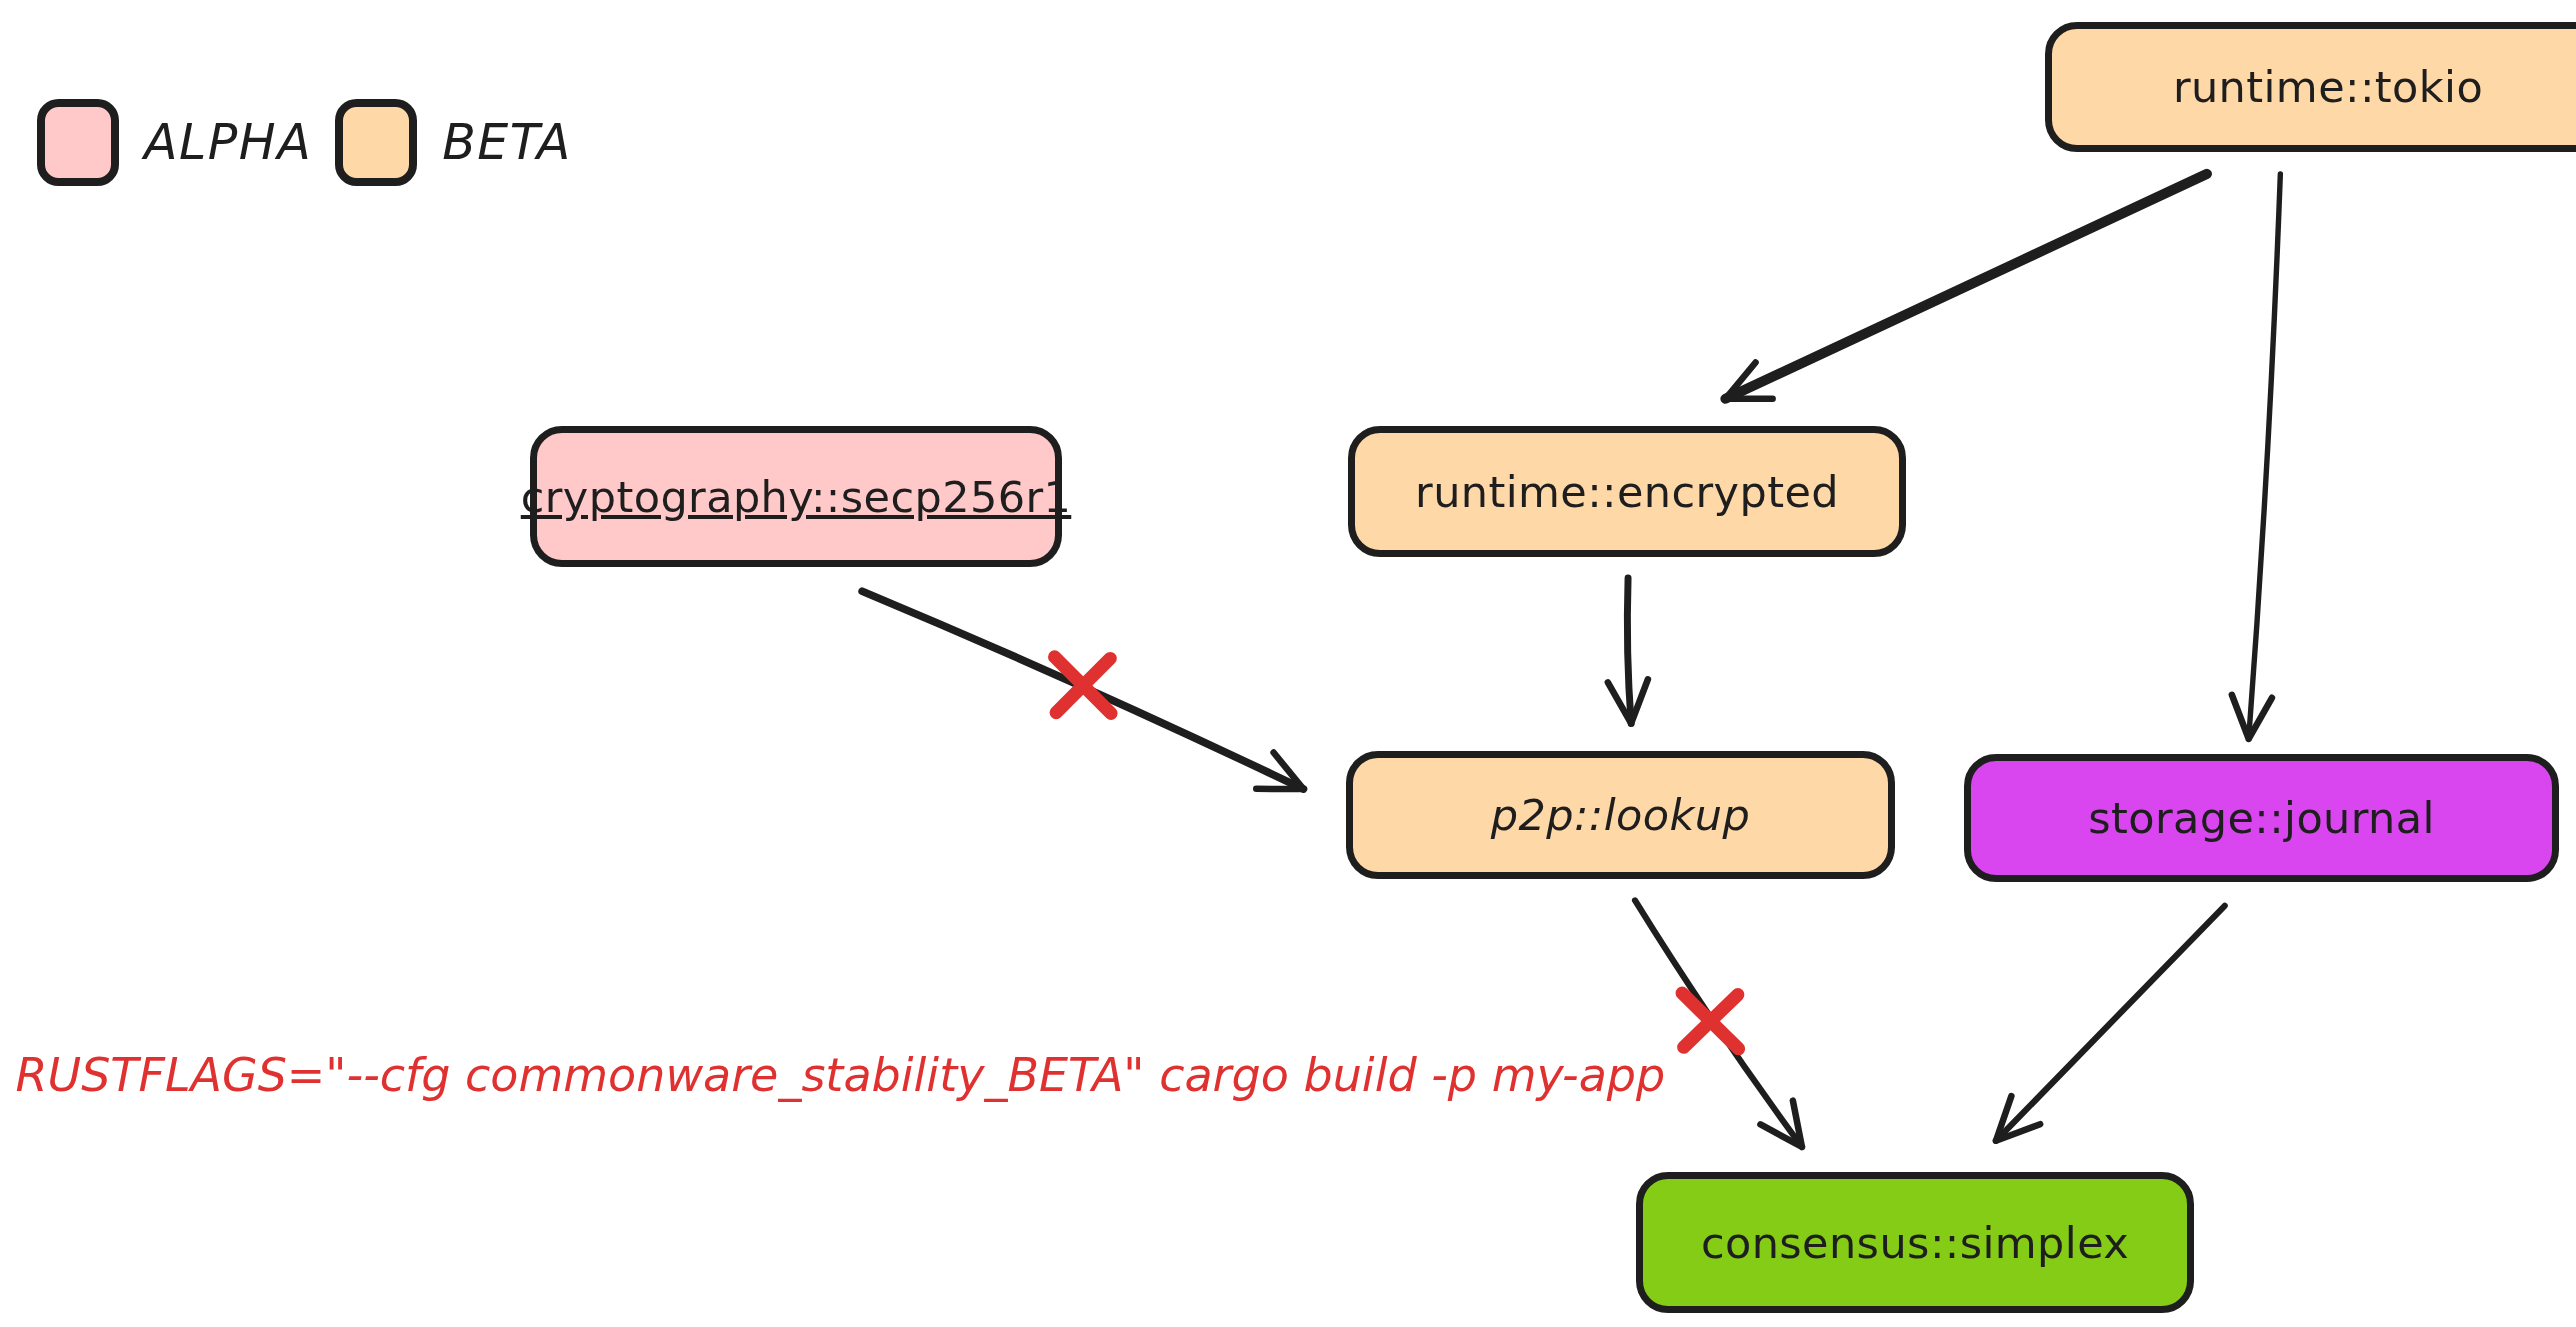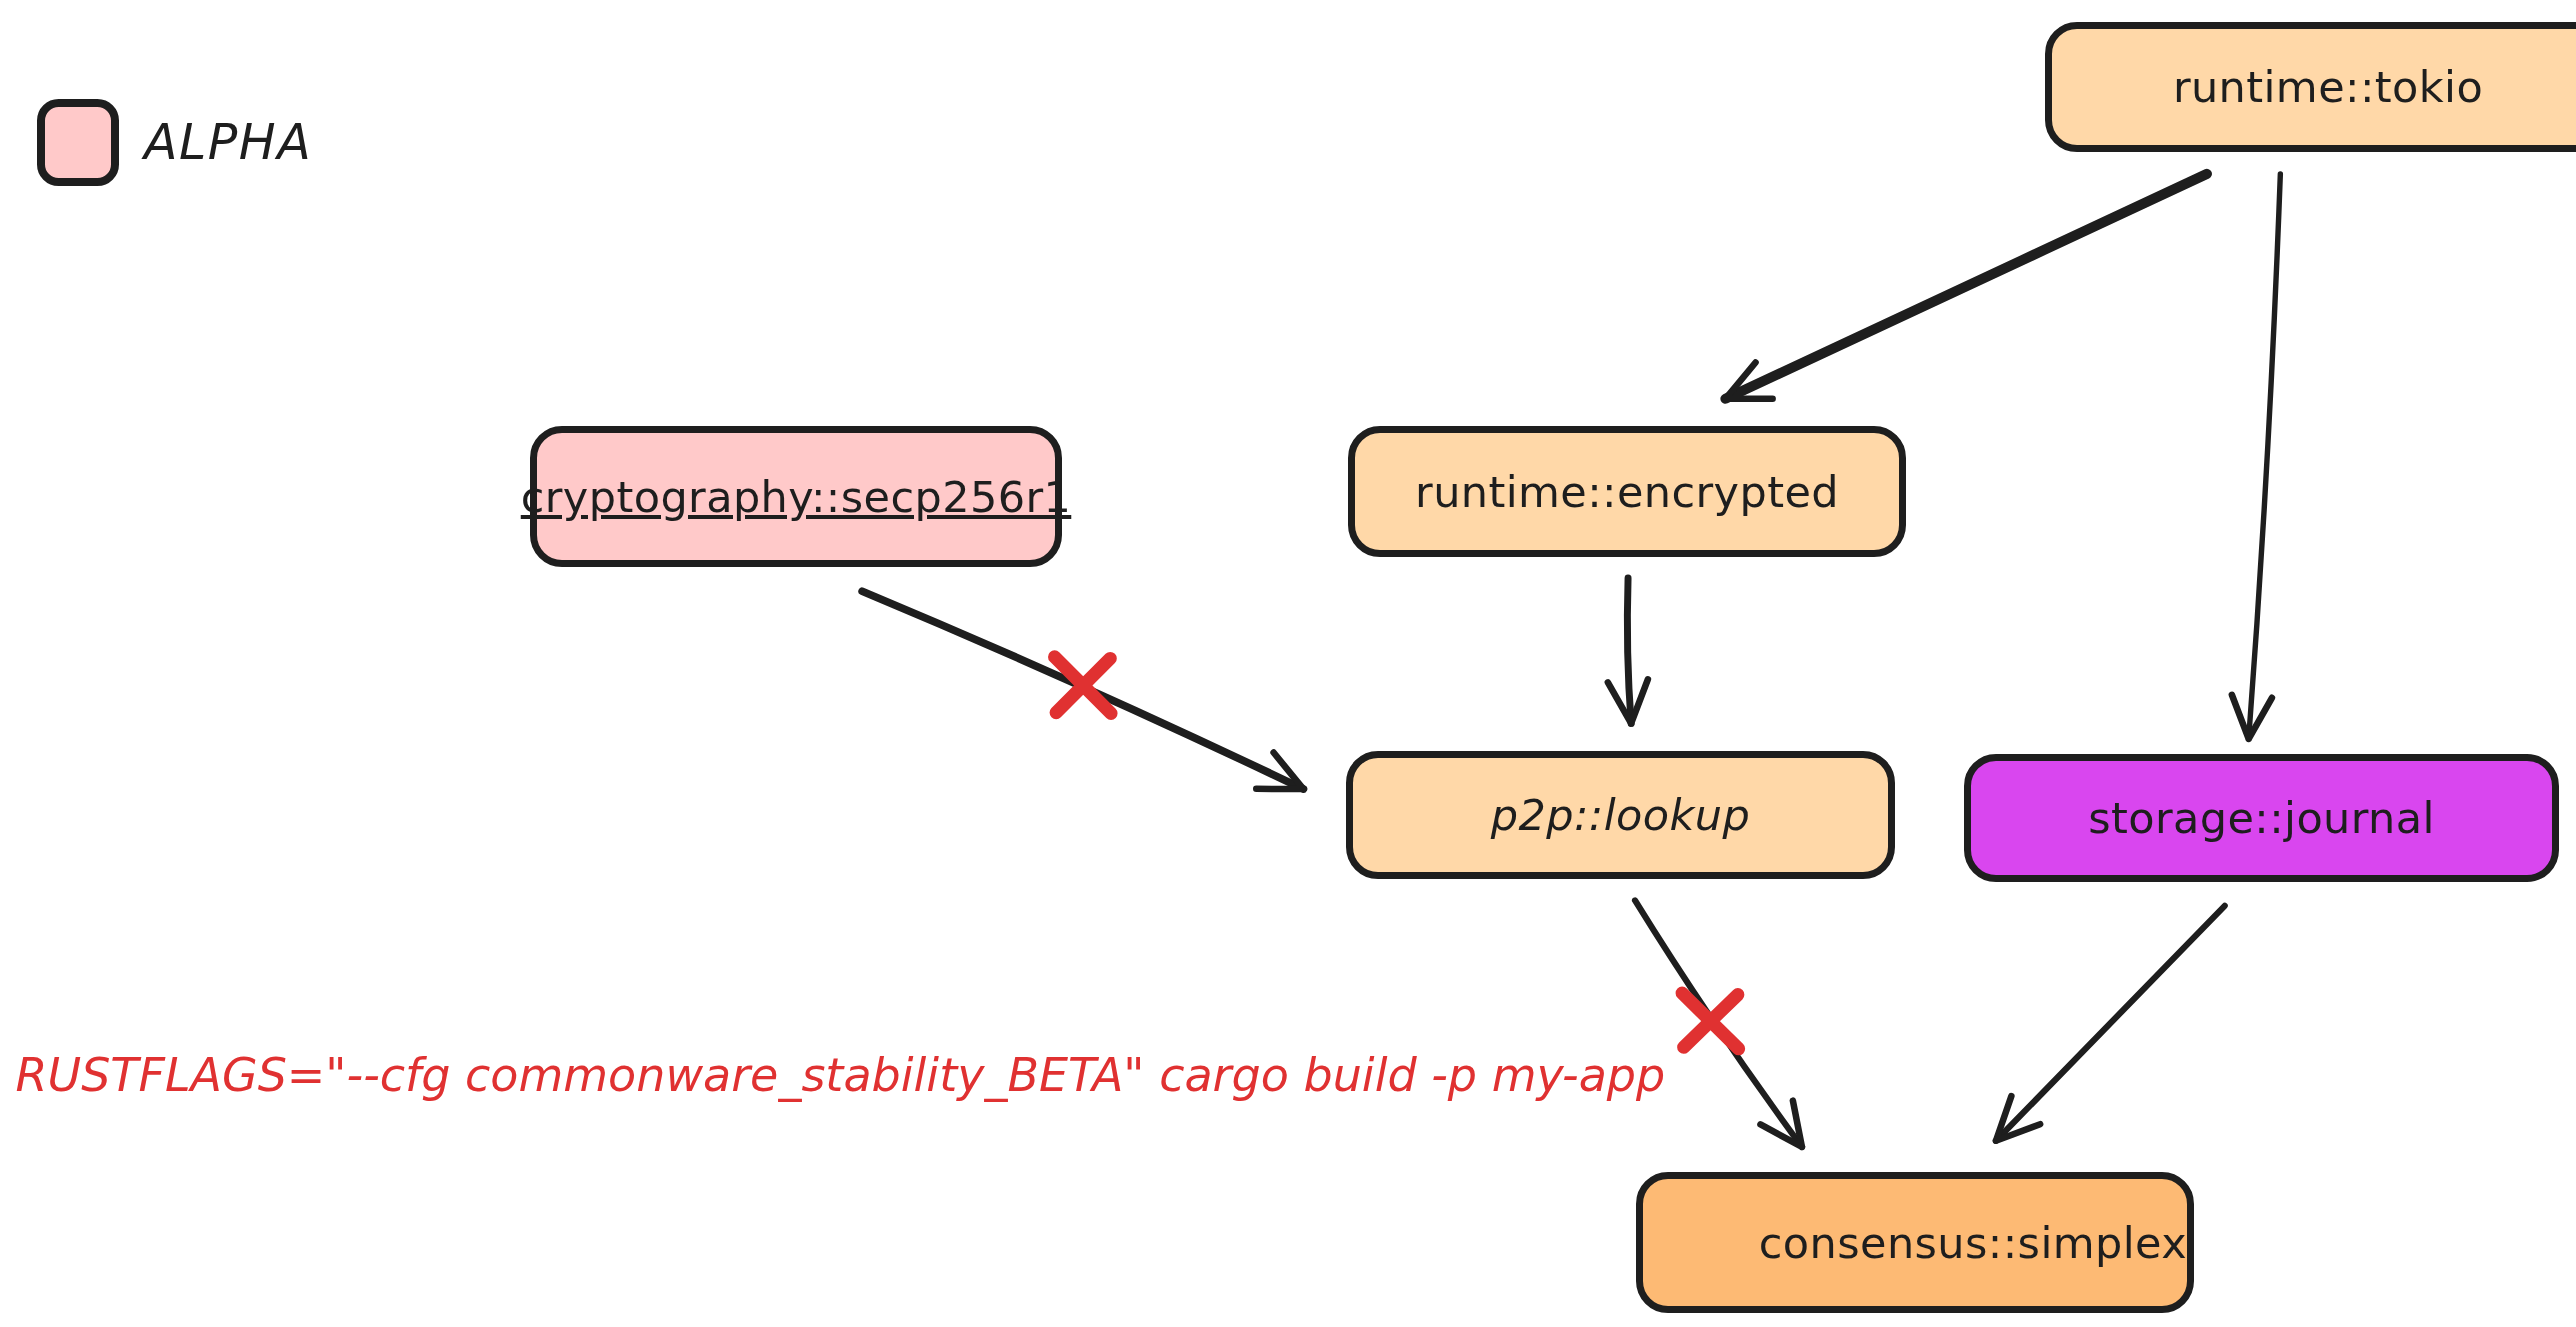--- a/index.html
+++ b/index.html
@@ -112,20 +112,24 @@
         <path d="M2248 1287 L2178 1355"></path>
       </g>
     </g>
   </svg>
 
   <div class="legend">
     <div class="legend-item">
       <span class="swatch" style="background-color: rgb(255, 201, 201);"></span>
       <span class="legend-label">ALPHA</span>
     </div>
+    <div class="legend-item">
+      <span class="swatch" style="background-color: rgb(255, 216, 168);"></span>
+      <span class="legend-label">BETA</span>
+    </div>
   </div>
 
   <div class="node" id="node-runtime" style="background-color: rgb(255, 216, 168); margin-left: 48px;">
     <span>runtime::tokio</span>
   </div>
 
   <div class="node" id="node-cryptography" style="background-color: rgb(255, 201, 201);">
     <span>cryptography::secp256r1</span>
   </div>
 
@@ -134,20 +138,20 @@
   </div>
 
   <div class="node" id="node-p2p" style="background-color: rgb(255, 216, 168);">
     <span>p2p::lookup</span>
   </div>
 
   <div class="node" id="node-storage" style="background-color: #d946ef;">
     <span>storage::journal</span>
   </div>
 
-  <div class="node" id="node-consensus" style="background-color: #fdba74; justify-content: flex-end;">
+  <div class="node" id="node-consensus" style="background-color: #84cc16;">
     <span>consensus::simplex</span>
   </div>
 
   <div class="command" style="color: rgb(224, 49, 49);">RUSTFLAGS="--cfg commonware_stability_BETA" cargo build -p my-app</div>
 
 </div>
 
 
 </body></html>

